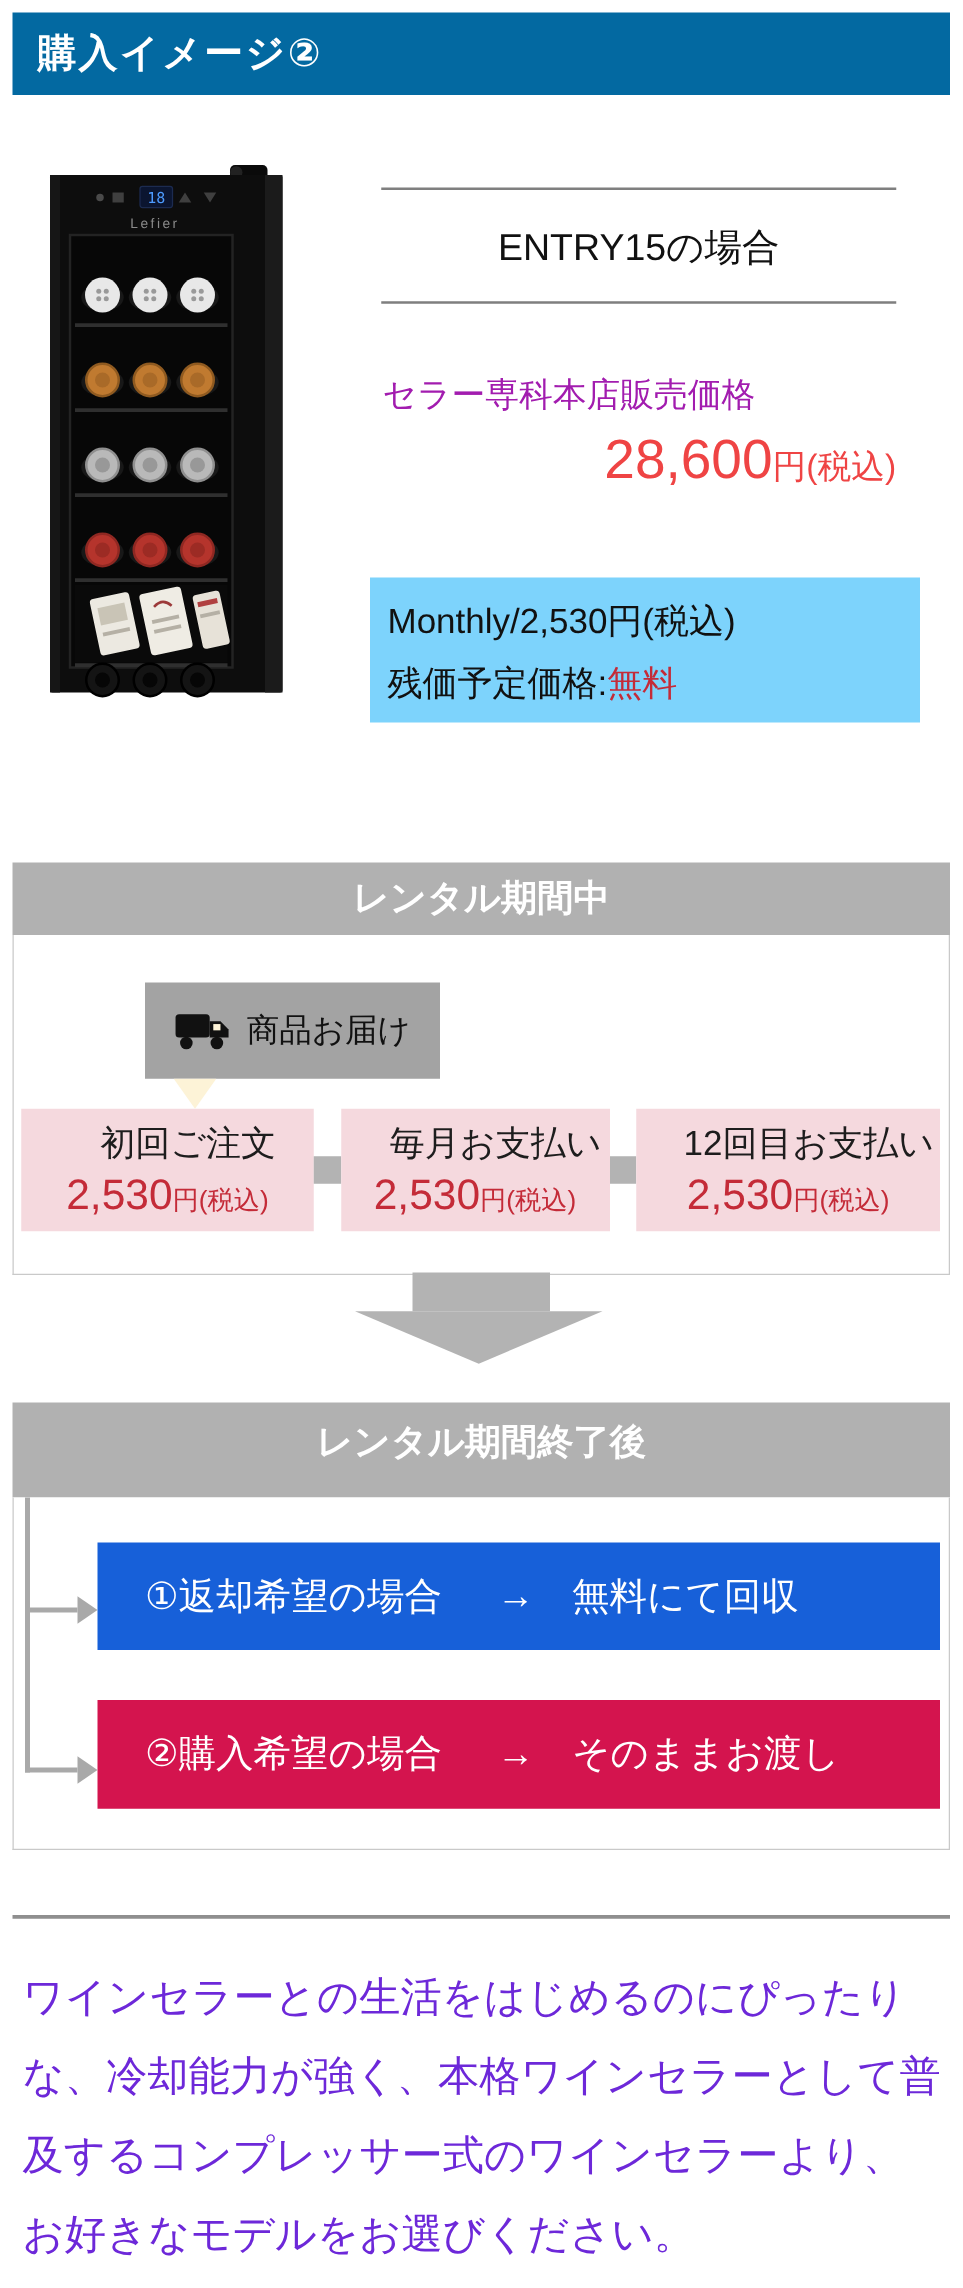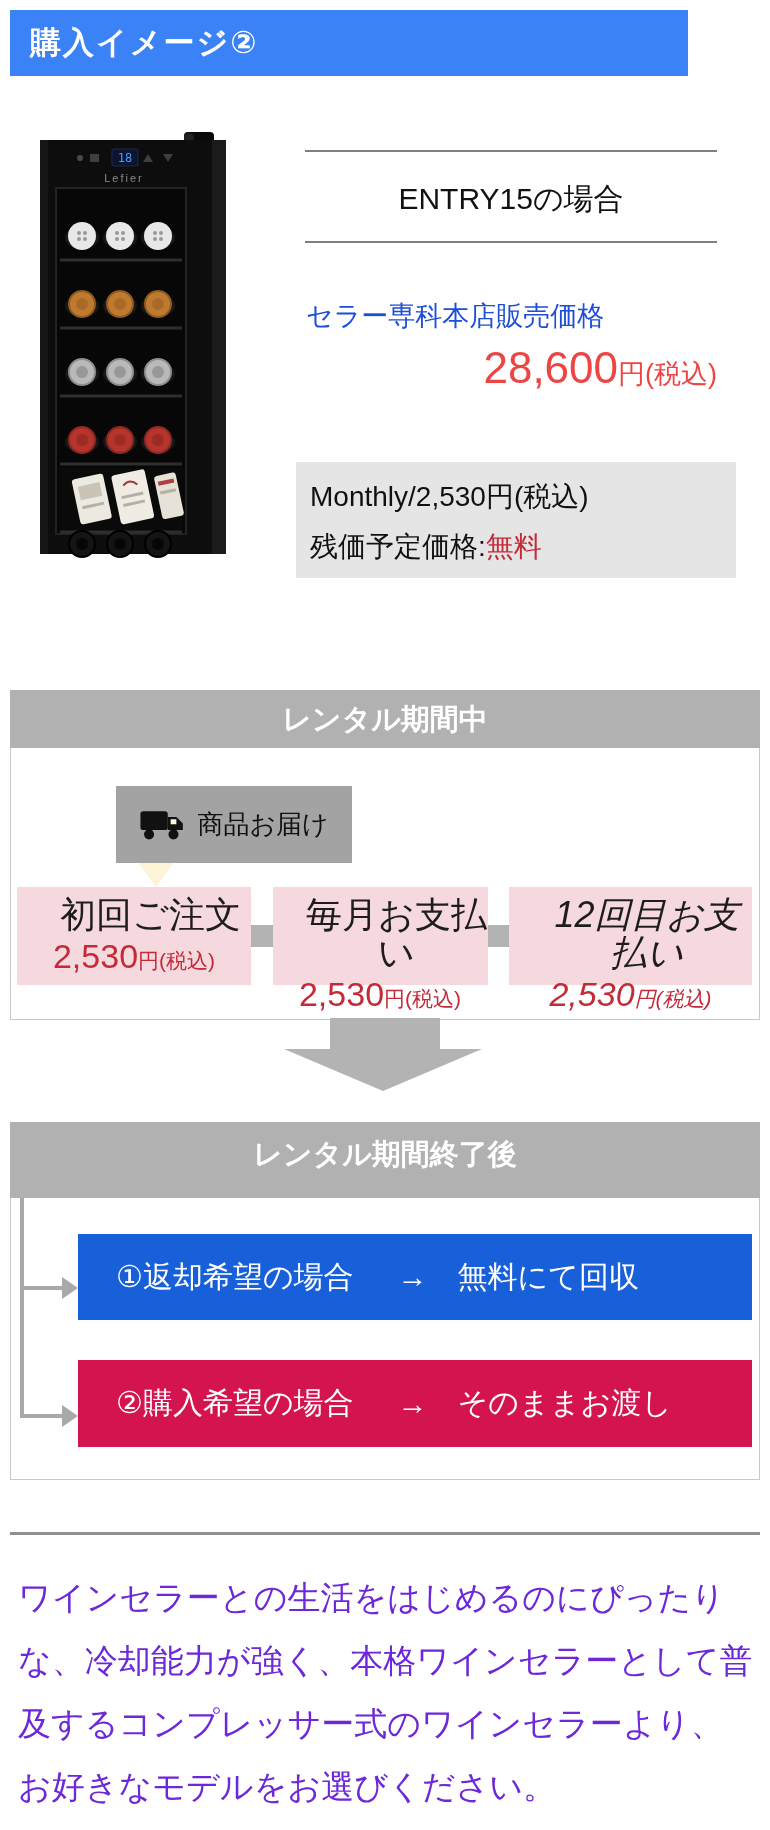--- a/index.html
+++ b/index.html
@@ -6,61 +6,61 @@
   html,body { background:#ffffff; }
   body {
     width:770px; height:1830px; position:relative;
     font-family:"Liberation Sans","DejaVu Sans",sans-serif;
     color:#111; overflow:hidden;
   }
   .abs { position:absolute; }
 
   
   .green-header {
-    left:10px; top:10px; width:678px; height:66px;
-    background:#3b82f6; color:#fff; font-weight:bold;
+    left:10px; top:10px; width:750px; height:66px;
+    background:#0369a1; color:#fff; font-weight:bold;
     font-size:31px; line-height:66px; padding-left:20px; letter-spacing:2px;
   }
 
   
   .product-photo { left:16px; top:128px; width:224px; height:434px; }
 
   
   .rule { border-top:2px solid #7f7f7f; width:412px; left:305px; }
   .rule-top { top:150px; } .rule-bottom { top:241px; }
   .entry-title { left:305px; top:166px; width:412px; text-align:center;
     font-size:30px; line-height:66px; color:#111; }
-  .price-label { left:306px; top:298px; font-size:27px; color:#1d4ed8; }
+  .price-label { left:306px; top:298px; font-size:27px; color:#a21caf; }
   .price-line { left:305px; top:343px; width:412px; text-align:right; color:#ef4444; }
   .price-amount { font-size:44px; }
   .price-unit { font-size:27px; }
   .monthly-box { left:296px; top:462px; width:440px; height:116px;
-    background:#e5e5e5; padding:10px 0 0 14px; font-size:28px; line-height:50px; }
+    background:#7dd3fc; padding:10px 0 0 14px; font-size:28px; line-height:50px; }
   .residual-value { color:#c42b38; }
 
   
   .section { left:10px; width:750px; }
   .section-header { background:#b1b1b1; color:#fff; font-weight:bold;
     font-size:29px; text-align:center; }
   .section-body { position:relative; background:#fff; border:1px solid #c9c9c9; border-top:none; }
 
   .rental-section { top:690px;border-radius:30px; }
   .rental-section .section-header { height:58px; line-height:58px; }
   .rental-section .section-body { height:272px; }
 
   .delivery-box { left:105px; top:38px; width:236px; height:77px;
     background:#a3a3a3; display:flex; align-items:center; justify-content:center; gap:12px;
     font-size:26px; }
   .delivery-pointer { left:128px; top:115px; width:0; height:0;
     border-left:17px solid transparent; border-right:17px solid transparent;
     border-top:24px solid #fdf3d7; }
   .steps-row { left:6px; right:7px; top:139px; height:98px; display:flex; }
   .step-box { background:#f5d9de; text-align:center; padding-top:9px; }
-  .step-box.w1 { width:234px; } .step-box.w2 { width:215px; } .step-box.w3 { width:243px;font-style:italic; }
-  .step-title { font-size:36px; color:#1d1d1d; line-height:38px;padding-left:33px; }
+  .step-box.w1 { width:234px; } .step-box.w2 { width:215px; } .step-box.w3 { width:243px; }
+  .step-title { font-size:28px; color:#1d1d1d; line-height:38px;padding-left:33px; }
   .step-price { color:#c42b38; line-height:44px; }
   .step-amount { font-size:34px; }
   .step-unit { font-size:21px; }
   .step-connector { flex:1; height:22px; align-self:center; background:#b3b3b3; }
 
   
   .big-arrow-stem { left:330px; top:1018px; width:110px; height:31px; background:#b3b3b3; }
   .big-arrow-head { left:284px; top:1049px; width:0; height:0;
     border-left:99px solid transparent; border-right:99px solid transparent;
     border-top:42px solid #b3b3b3; }

